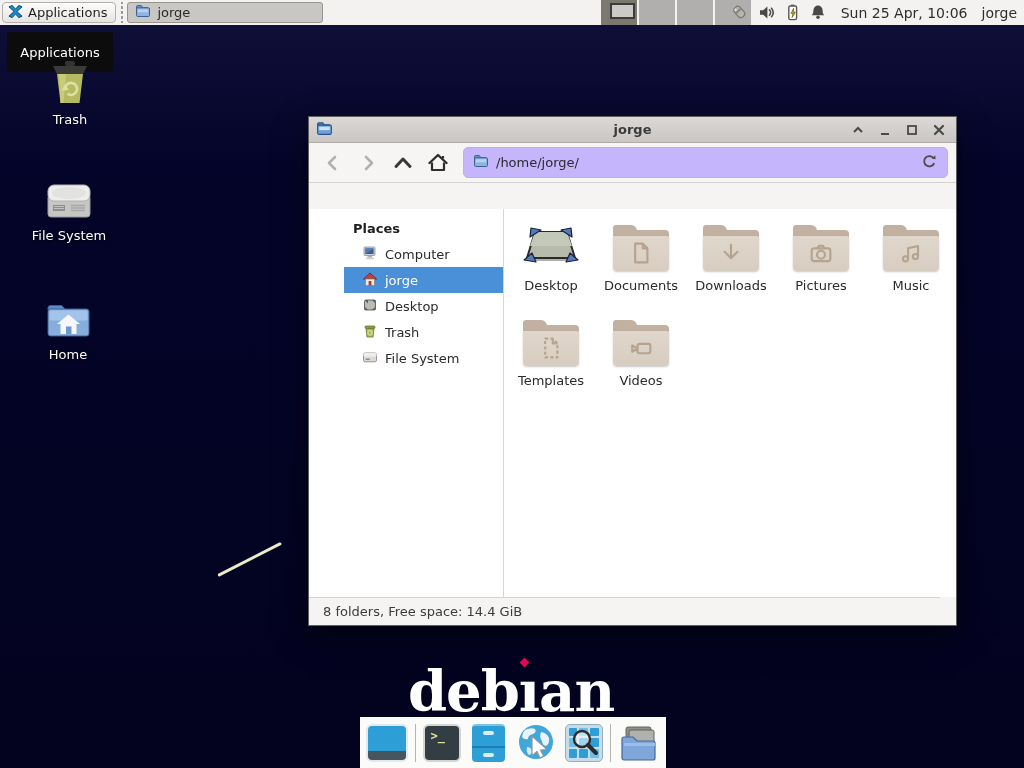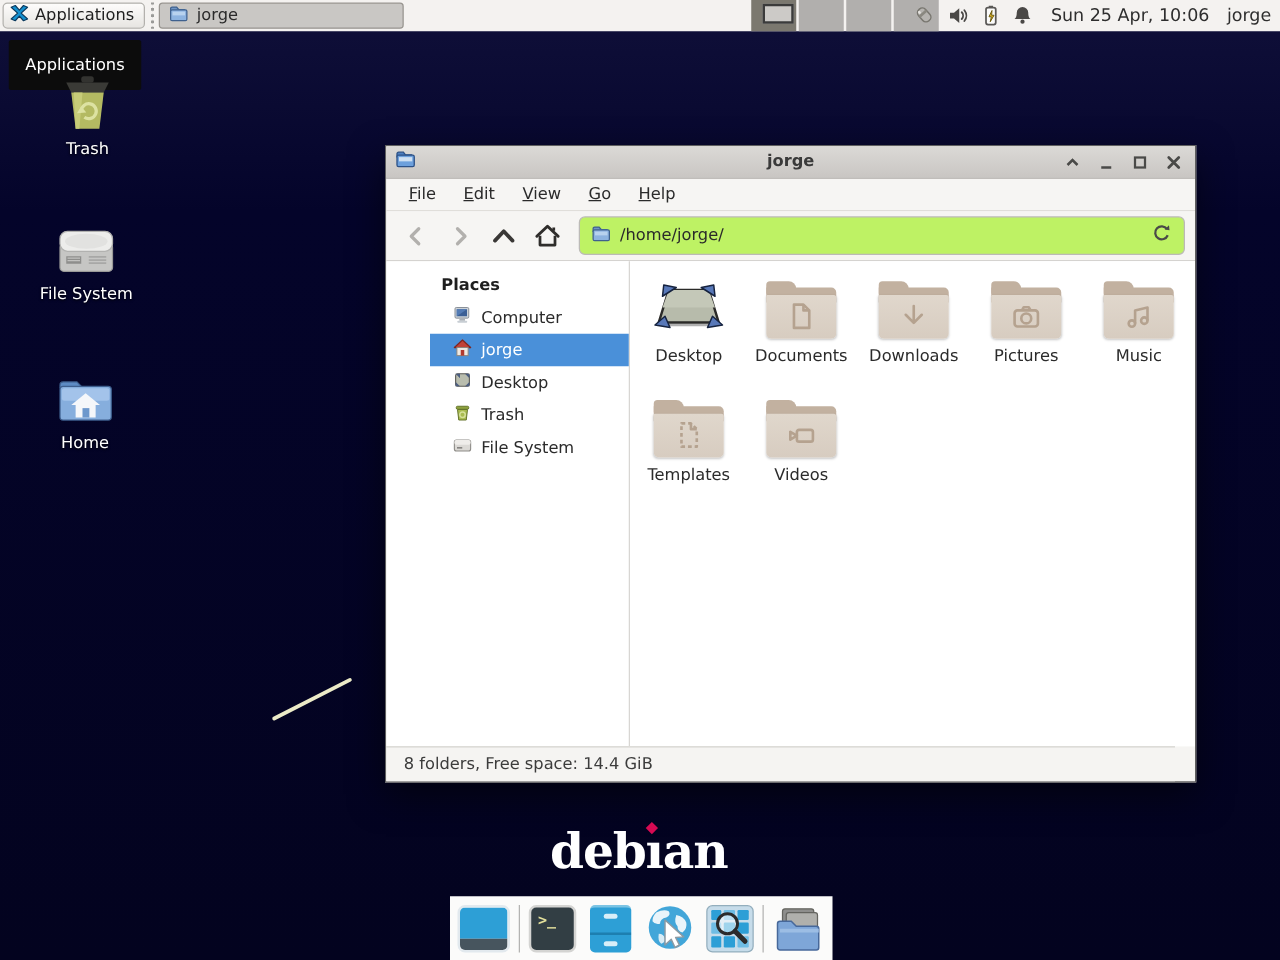--- a/index.html
+++ b/index.html
@@ -52,21 +52,21 @@
   .win-controls { position:absolute; right:10px; top:0; height:26px; display:flex;
     align-items:center; gap:13px; }
   .win-controls .wc { width:14px; height:14px; display:flex; align-items:center; justify-content:center; }
   .menubar { height:26px; background:#f6f5f3; border-bottom:1px solid #e0deda;
     display:flex; align-items:center; padding-left:7px; }
   .menu-item { display:inline-block; padding:0 11px; line-height:25px; color:#2b2b2b; }
   .menu-item::first-letter { text-decoration:underline; }
   .toolbar { height:40px; background:#f6f5f3; border-bottom:1px solid #d5d3d0;
     display:flex; align-items:center; padding:0 8px; gap:3px; }
   .tb-btn { width:32px; height:30px; display:flex; align-items:center; justify-content:center; }
-  .pathbar { flex:1; height:31px; margin-left:6px; background:#bef264; border:1px solid #bcbab7;
+  .pathbar { flex:1; height:31px; margin-left:6px; background:#c4b5fd; border:1px solid #bcbab7;
     border-radius:5px; display:flex; align-items:center; padding:0 9px; gap:7px; color:#2a2a2a; }
   .pathbar .refresh { margin-left:auto; }
   .win-body { position:absolute; left:0; right:0; top:92px; bottom:28px; display:flex; background:#fff;padding-left:35px; }
   .sidebar { width:167px; border-right:1px solid #d8d6d3; background:#fff; padding-top:6px; }
   .sb-header { font-weight:bold; color:#1f1f1f; padding:6px 0 5px 9px; }
   .sb-row { display:flex; align-items:center; height:26px; padding-left:18px; gap:7px; color:#2b2b2b; }
   .sb-row.selected { background:#4a90d9; color:#fff; }
   .main-area { flex:1; background:#fff; padding:12px 0 0 2px; }
   .file-grid { display:grid; grid-template-columns:repeat(5,90px); grid-auto-rows:95px; }
   .file-item { display:flex; flex-direction:column; align-items:center; }
@@ -78,21 +78,21 @@
   .folder .f-back { position:absolute; top:5px; left:0; width:56px; height:12px;
     background:#c2b1a0; border-radius:0 4px 0 0; }
   .folder .f-front { position:absolute; top:11px; left:0; width:56px; height:35px;
     background:linear-gradient(#e0d7cc,#d7ccc0); border-radius:1px 2px 4px 4px;
     box-shadow:0 1px 2px rgba(0,0,0,.22); }
   .folder svg.glyph { position:absolute; left:14px; top:14px; }
   .statusbar { position:absolute; left:0; right:16px; bottom:0; height:28px; background:#f5f4f2;
     border-top:1px solid #d5d3d0; line-height:27px; padding-left:14px; color:#3c3c3c; }
   
   .debian-logo { position:absolute; left:380px; top:658px; width:262px; text-align:center;
-    font-family:"DejaVu Serif","Liberation Serif",serif; font-weight:bold; font-size:39px;
+    font-family:"DejaVu Serif","Liberation Serif",serif; font-weight:bold; font-size:56px;
     color:#fff; letter-spacing:-1px; }
   .deb-i { position:relative; }
   .deb-i .i-dot { position:absolute; left:2px; top:1px; width:7px; height:7px;
     transform:rotate(45deg); }
   
   .dock { position:absolute; left:360px; top:717px; width:306px; height:51px; background:#fbfbfa;
     display:flex; align-items:center; gap:7px; padding:0 6px; }
   .dock-sep { width:1px; height:38px; background:#b4b4b2; }
   .dock-item { width:42px; height:40px; display:flex; align-items:center; justify-content:center; }
   .ic-showdesk { width:42px; height:38px; border:2px solid #e2e9ee; border-radius:6px; overflow:hidden; }
@@ -257,27 +257,20 @@
           </svg>
       </span>
       <span class="wc">
         <svg width="12" height="12" viewBox="0 0 12 12">
             <path d="M2 2 L10 10 M10 2 L2 10" stroke="#4a4a48" stroke-width="2.2" stroke-linecap="round"></path>
           </svg>
       </span>
     </span>
   </div>
 
-  <div class="menubar">
-    <span class="menu-item">File</span>
-    <span class="menu-item">Edit</span>
-    <span class="menu-item">View</span>
-    <span class="menu-item">Go</span>
-    <span class="menu-item">Help</span>
-  </div>
 
   <div class="toolbar">
     <span class="tb-btn">
       <svg width="20" height="20" viewBox="0 0 20 20">
           <path d="M12 4 L6 10 L12 16" fill="none" stroke="#b2b0ad" stroke-width="2.6" stroke-linecap="round" stroke-linejoin="round"></path>
         </svg>
     </span>
     <span class="tb-btn">
       <svg width="20" height="20" viewBox="0 0 20 20">
           <path d="M8 4 L14 10 L8 16" fill="none" stroke="#b2b0ad" stroke-width="2.6" stroke-linecap="round" stroke-linejoin="round"></path>

